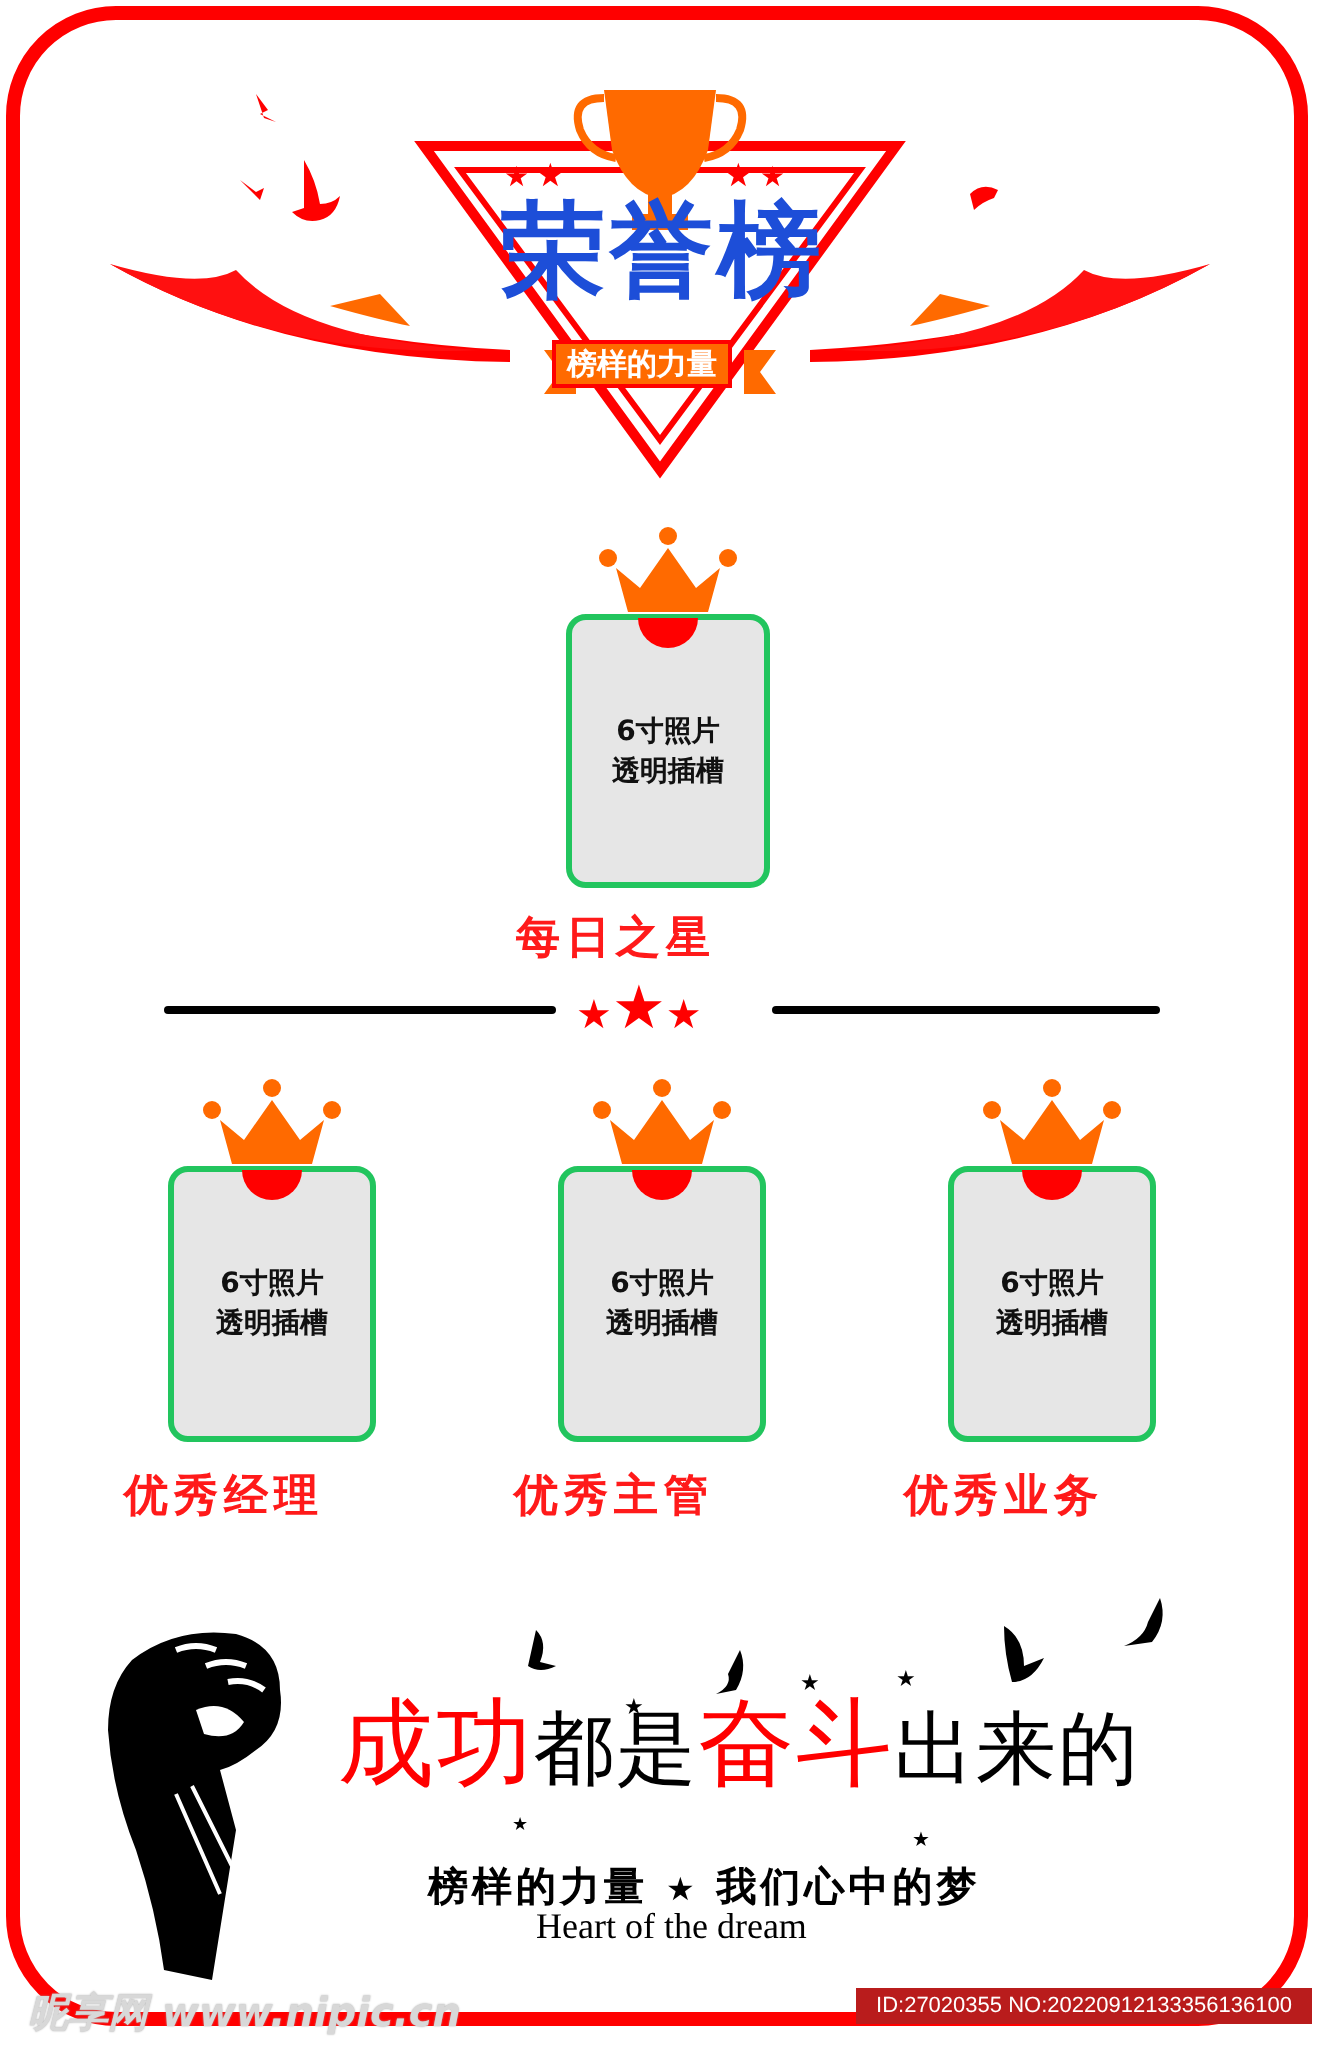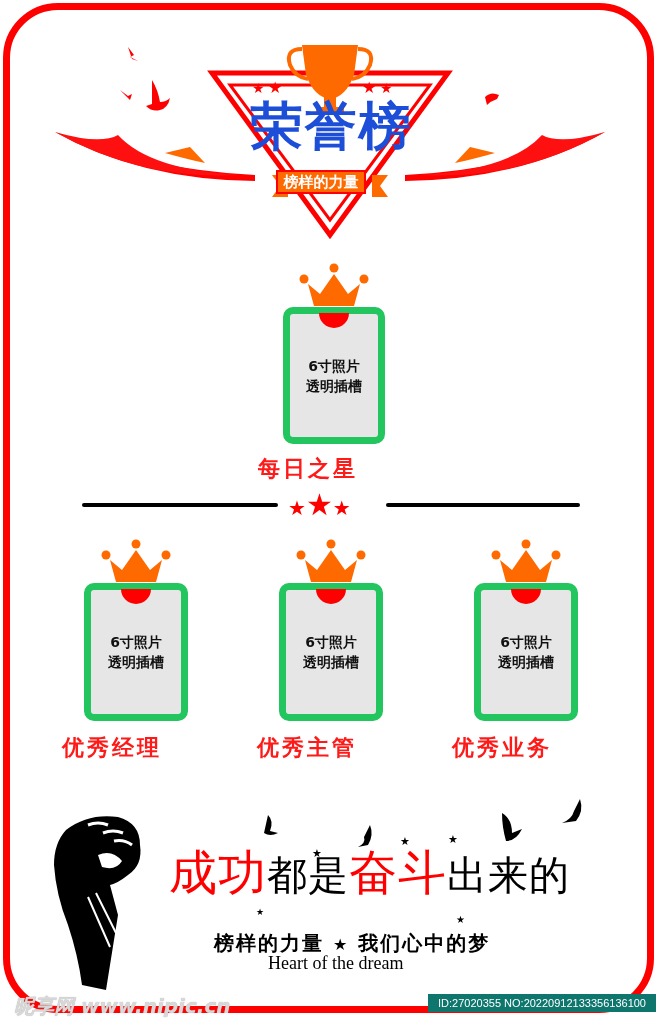--- a/index.html
+++ b/index.html
@@ -8,38 +8,38 @@
   .board { position:absolute; left:3px; top:3px; width:651px; height:1010px;
            border:7px solid #ff0000; border-radius:55px; box-sizing:border-box; }
   .abs { position:absolute; }
   .banner-svg { position:absolute; left:40px; top:35px; }
   .title { position:absolute; left:0; width:663px; top:100px; text-align:center;
            font-size:52px; font-weight:bold; color:#1d4ed8; letter-spacing:2px;
            font-family:"DejaVu Sans", sans-serif; line-height:1; }
   .subtitle-ribbon { position:absolute; left:276px; top:170px; width:90px; height:24px;
            background:#ff6a00; border:2px solid #ff0000; box-sizing:border-box;
            color:#fff; font-size:15px; font-weight:bold; text-align:center; line-height:20px; }
-  .frame { position:absolute; border:7px solid #22c55e; border-radius:10px;
+  .frame { position:absolute; border:3px solid #22c55e; border-radius:10px;
            background:#e6e6e6; box-sizing:border-box; }
   .frame .notch { position:absolute; left:50%; top:-1px; width:30px; height:15px;
            margin-left:-15px; background:#ff0000; border-radius:0 0 15px 15px; }
   .frame .txt { position:absolute; left:0; right:0; top:50%; transform:translateY(-50%);
            text-align:center; font-size:14px; font-weight:bold; color:#111; line-height:20px; }
   .crown { position:absolute; }
   .caption { position:absolute; text-align:left; font-size:22px; font-weight:bold;
            color:#ff1a1a; letter-spacing:3px; }
   .divider { position:absolute; top:503px; height:4px; background:#000; border-radius:2px; }
   .stars { position:absolute; left:288px; top:490px; color:#ff0000; font-size:26px; line-height:1; }
   .slogan { position:absolute; left:150px; top:848px; font-size:40px; font-weight:normal; color:#000; letter-spacing:1px; line-height:1; white-space:nowrap;margin-left:19px; }
   .slogan .red { color:#ff0000; font-size:48px; }
   .slogan2 { position:absolute; left:214px; top:930px; font-size:20px; font-weight:bold; color:#000; letter-spacing:2px; }
   .slogan3 { position:absolute; left:268px; top:953px; font-size:18px; color:#000; font-family:Liberation Serif, serif; }
   .watermark-left { position:absolute; left:14px; top:993px; font-size:20px; color:#d8d8d8; font-style:italic; font-weight:bold;
            text-shadow:0 0 1px #aaa; }
-  .watermark-right { position:absolute; left:428px; top:994px; width:228px; height:18px; background:#0f766e;
+  .watermark-right { position:absolute; left:428px; top:994px; width:228px; height:18px; background:#b91c1c;
            color:#fff; font-size:11px; line-height:18px; text-align:center; font-family:"Liberation Sans", sans-serif; }
 </style>
 </head>
 <body>
 
 <div class="board"></div>
 
 <svg class="banner-svg" width="580" height="210" viewBox="0 0 580 210">
 
   <path d="M15,97 Q110,135 215,140 L215,146 Q100,145 15,97 Z" fill="#ff0000"></path>

